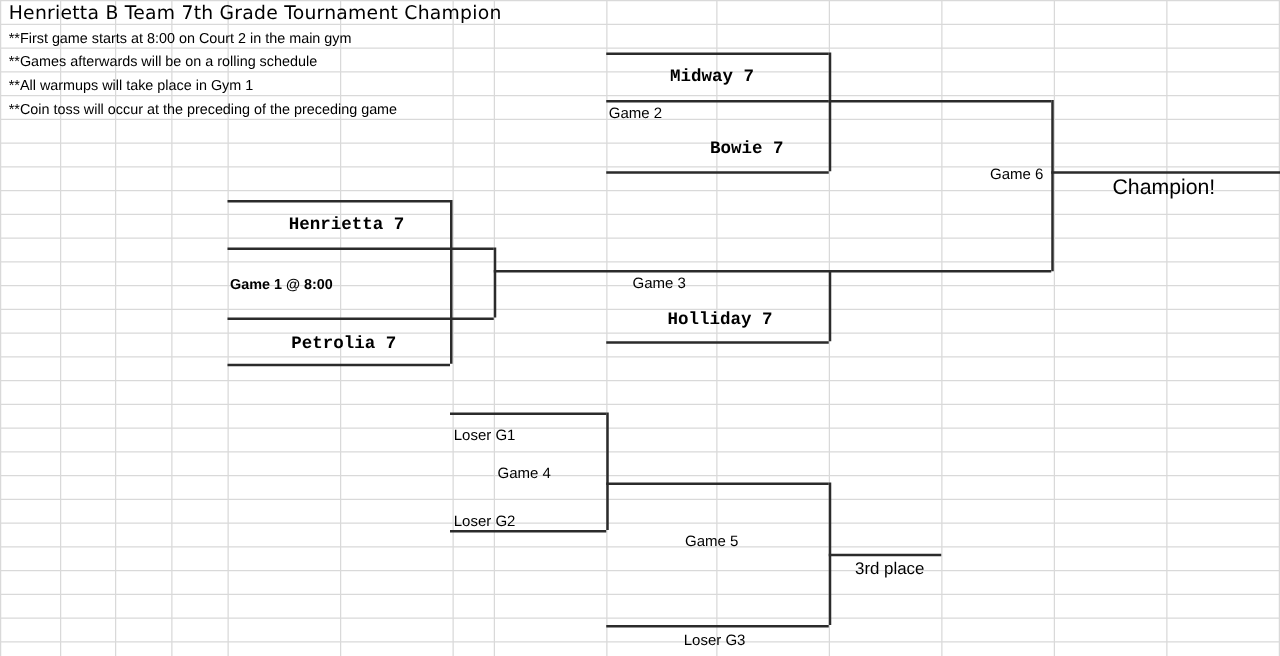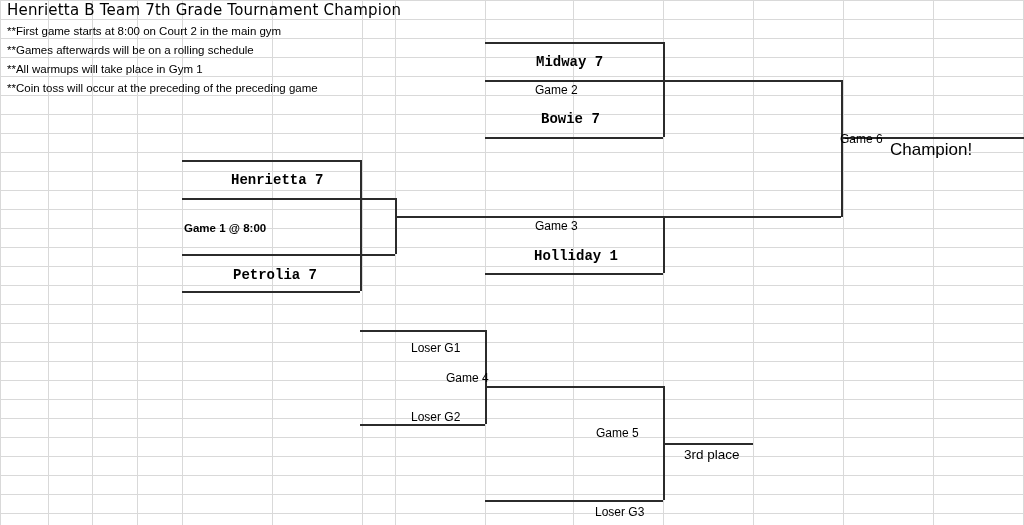--- a/index.html
+++ b/index.html
@@ -79,21 +79,20 @@
     color: #000;
     line-height: 1;
   }
   .team {
     font-size: 14px;
     font-weight: bold;
     font-family: Liberation Mono, monospace;
   }
   .game {
     font-size: 12px;
-    padding-left: 48px;
   }
   .game-bold {
     font-size: 11.5px;
     font-weight: bold;
   }
   .champion {
     font-size: 17px;
   }
   .place {
     font-size: 13.5px;
@@ -156,39 +155,39 @@
   <div class="note" style="top:60px;">**All warmups will take place in Gym 1</div>
   <div class="note" style="top:79px;">**Coin toss will occur at the preceding of the preceding game</div>
 
   <div class="hline" style="left:485px; top:42px;  width:178px;"></div>
   <div class="hline" style="left:485px; top:80px;  width:178px;"></div>
   <div class="hline" style="left:485px; top:137px; width:178px;"></div>
   <div class="vline" style="left:663px; top:42px;  height:95px;"></div>
 
   <div class="lbl team" style="left:536px; top:55px;">Midway 7</div>
   <div class="lbl game" style="left:487px; top:84px;">Game 2</div>
-  <div class="lbl team" style="left:541px; top:112px;">Bowie 7</div>
+  <div class="lbl team" style="left:568px; top:112px;">Bowie 7</div>
 
   <div class="hline" style="left:182px; top:160px; width:178px;"></div>
   <div class="hline" style="left:182px; top:198px; width:213px;"></div>
   <div class="hline" style="left:182px; top:254px; width:213px;"></div>
   <div class="hline" style="left:182px; top:291px; width:178px;"></div>
   <div class="vline" style="left:360px; top:160px; height:131px;"></div>
   <div class="vline" style="left:395px; top:198px; height:56px;"></div>
 
   <div class="lbl team" style="left:231px; top:173px;">Henrietta 7</div>
   <div class="lbl game-bold" style="left:184px; top:223px;">Game 1 @ 8:00</div>
   <div class="lbl team" style="left:233px; top:268px;">Petrolia 7</div>
 
   <div class="hline" style="left:395px; top:216px; width:446px;"></div>
   <div class="hline" style="left:485px; top:273px; width:178px;"></div>
   <div class="vline" style="left:663px; top:216px; height:57px;"></div>
 
-  <div class="lbl game" style="left:487px; top:220px;">Game 3</div>
-  <div class="lbl team" style="left:534px; top:249px;">Holliday 1</div>
+  <div class="lbl game" style="left:506px; top:220px;">Game 3</div>
+  <div class="lbl team" style="left:534px; top:249px;">Holliday 7</div>
 
   <div class="hline" style="left:663px; top:80px;  width:178px;"></div>
   <div class="vline" style="left:841px; top:80px;  height:137px;"></div>
   <div class="hline" style="left:841px; top:137px; width:183px;"></div>
 
   <div class="lbl game" style="left:792px; top:133px;">Game 6</div>
   <div class="lbl champion" style="left:890px; top:141px;">Champion!</div>
 
   <div class="hline" style="left:360px; top:330px; width:125px;"></div>
   <div class="hline" style="left:360px; top:424px; width:125px;"></div>

